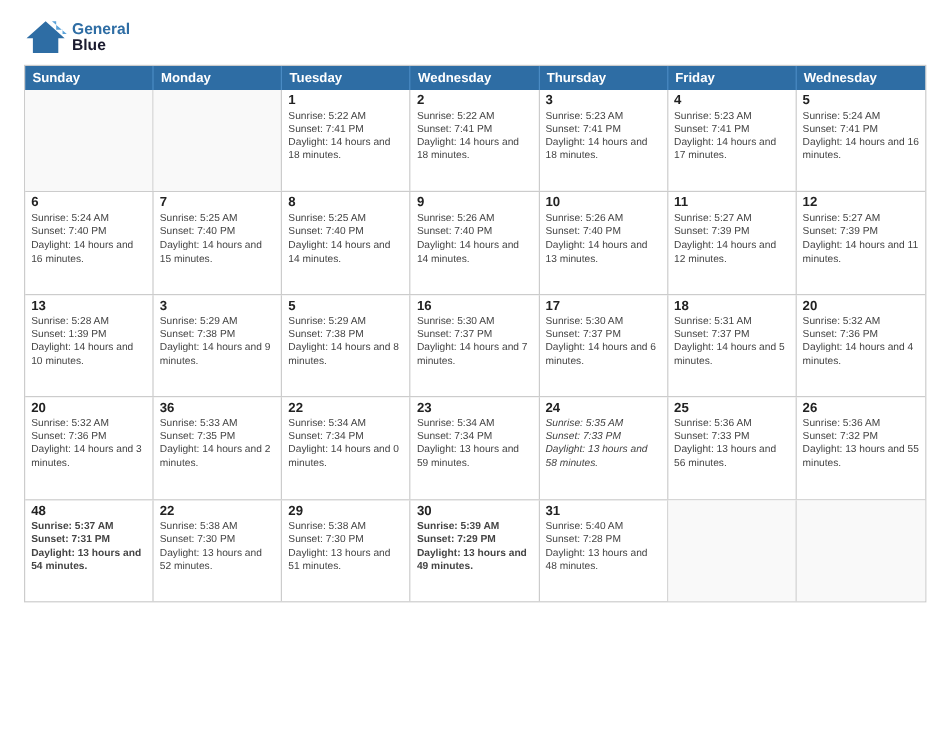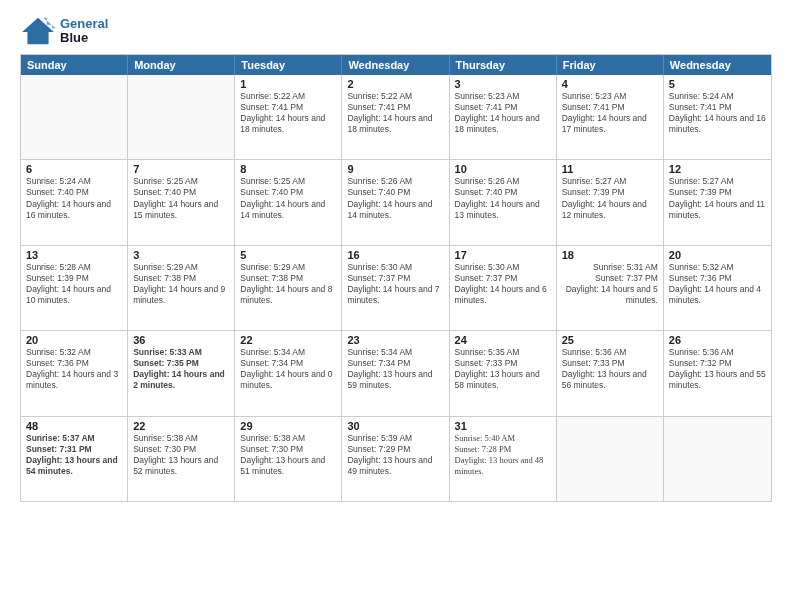--- a/index.html
+++ b/index.html
@@ -244,59 +244,59 @@
 Daylight: 14 hours and 7 minutes.</div>
           </div>
           <div class="cal-cell">
             <div class="day-num">17</div>
             <div class="cell-info" style="white-space: pre-line;">Sunrise: 5:30 AM
 Sunset: 7:37 PM
 Daylight: 14 hours and 6 minutes.</div>
           </div>
           <div class="cal-cell">
             <div class="day-num">18</div>
-            <div class="cell-info" style="white-space: pre-line; text-align: right;">Sunrise: 5:31 AM
+            <div class="cell-info" style="white-space: pre-line;">Sunrise: 5:31 AM
 Sunset: 7:37 PM
 Daylight: 14 hours and 5 minutes.</div>
           </div>
           <div class="cal-cell">
             <div class="day-num">20</div>
             <div class="cell-info" style="white-space: pre-line;">Sunrise: 5:32 AM
 Sunset: 7:36 PM
 Daylight: 14 hours and 4 minutes.</div>
           </div>
         </div>
         <div class="cal-row">
           <div class="cal-cell">
             <div class="day-num">20</div>
             <div class="cell-info" style="white-space: pre-line;">Sunrise: 5:32 AM
 Sunset: 7:36 PM
 Daylight: 14 hours and 3 minutes.</div>
           </div>
           <div class="cal-cell">
             <div class="day-num">36</div>
-            <div class="cell-info" style="white-space: pre-line; font-weight: bold;">Sunrise: 5:33 AM
+            <div class="cell-info" style="white-space: pre-line;">Sunrise: 5:33 AM
 Sunset: 7:35 PM
 Daylight: 14 hours and 2 minutes.</div>
           </div>
           <div class="cal-cell">
             <div class="day-num">22</div>
             <div class="cell-info" style="white-space: pre-line;">Sunrise: 5:34 AM
 Sunset: 7:34 PM
 Daylight: 14 hours and 0 minutes.</div>
           </div>
           <div class="cal-cell">
             <div class="day-num">23</div>
             <div class="cell-info" style="white-space: pre-line;">Sunrise: 5:34 AM
 Sunset: 7:34 PM
 Daylight: 13 hours and 59 minutes.</div>
           </div>
           <div class="cal-cell">
             <div class="day-num">24</div>
-            <div class="cell-info" style="white-space: pre-line;">Sunrise: 5:35 AM
+            <div class="cell-info" style="white-space: pre-line; font-style: italic;">Sunrise: 5:35 AM
 Sunset: 7:33 PM
 Daylight: 13 hours and 58 minutes.</div>
           </div>
           <div class="cal-cell">
             <div class="day-num">25</div>
             <div class="cell-info" style="white-space: pre-line;">Sunrise: 5:36 AM
 Sunset: 7:33 PM
 Daylight: 13 hours and 56 minutes.</div>
           </div>
           <div class="cal-cell">
@@ -320,27 +320,27 @@
 Daylight: 13 hours and 52 minutes.</div>
           </div>
           <div class="cal-cell">
             <div class="day-num">29</div>
             <div class="cell-info" style="white-space: pre-line;">Sunrise: 5:38 AM
 Sunset: 7:30 PM
 Daylight: 13 hours and 51 minutes.</div>
           </div>
           <div class="cal-cell">
             <div class="day-num">30</div>
-            <div class="cell-info" style="white-space: pre-line;">Sunrise: 5:39 AM
+            <div class="cell-info" style="white-space: pre-line; font-weight: bold;">Sunrise: 5:39 AM
 Sunset: 7:29 PM
 Daylight: 13 hours and 49 minutes.</div>
           </div>
           <div class="cal-cell">
             <div class="day-num">31</div>
-            <div class="cell-info" style="white-space: pre-line; font-family: Liberation Serif, serif;">Sunrise: 5:40 AM
+            <div class="cell-info" style="white-space: pre-line;">Sunrise: 5:40 AM
 Sunset: 7:28 PM
 Daylight: 13 hours and 48 minutes.</div>
           </div>
           <div class="cal-cell empty"></div>
           <div class="cal-cell empty"></div>
         </div>
       </div>
   </div>
 </div>
 

